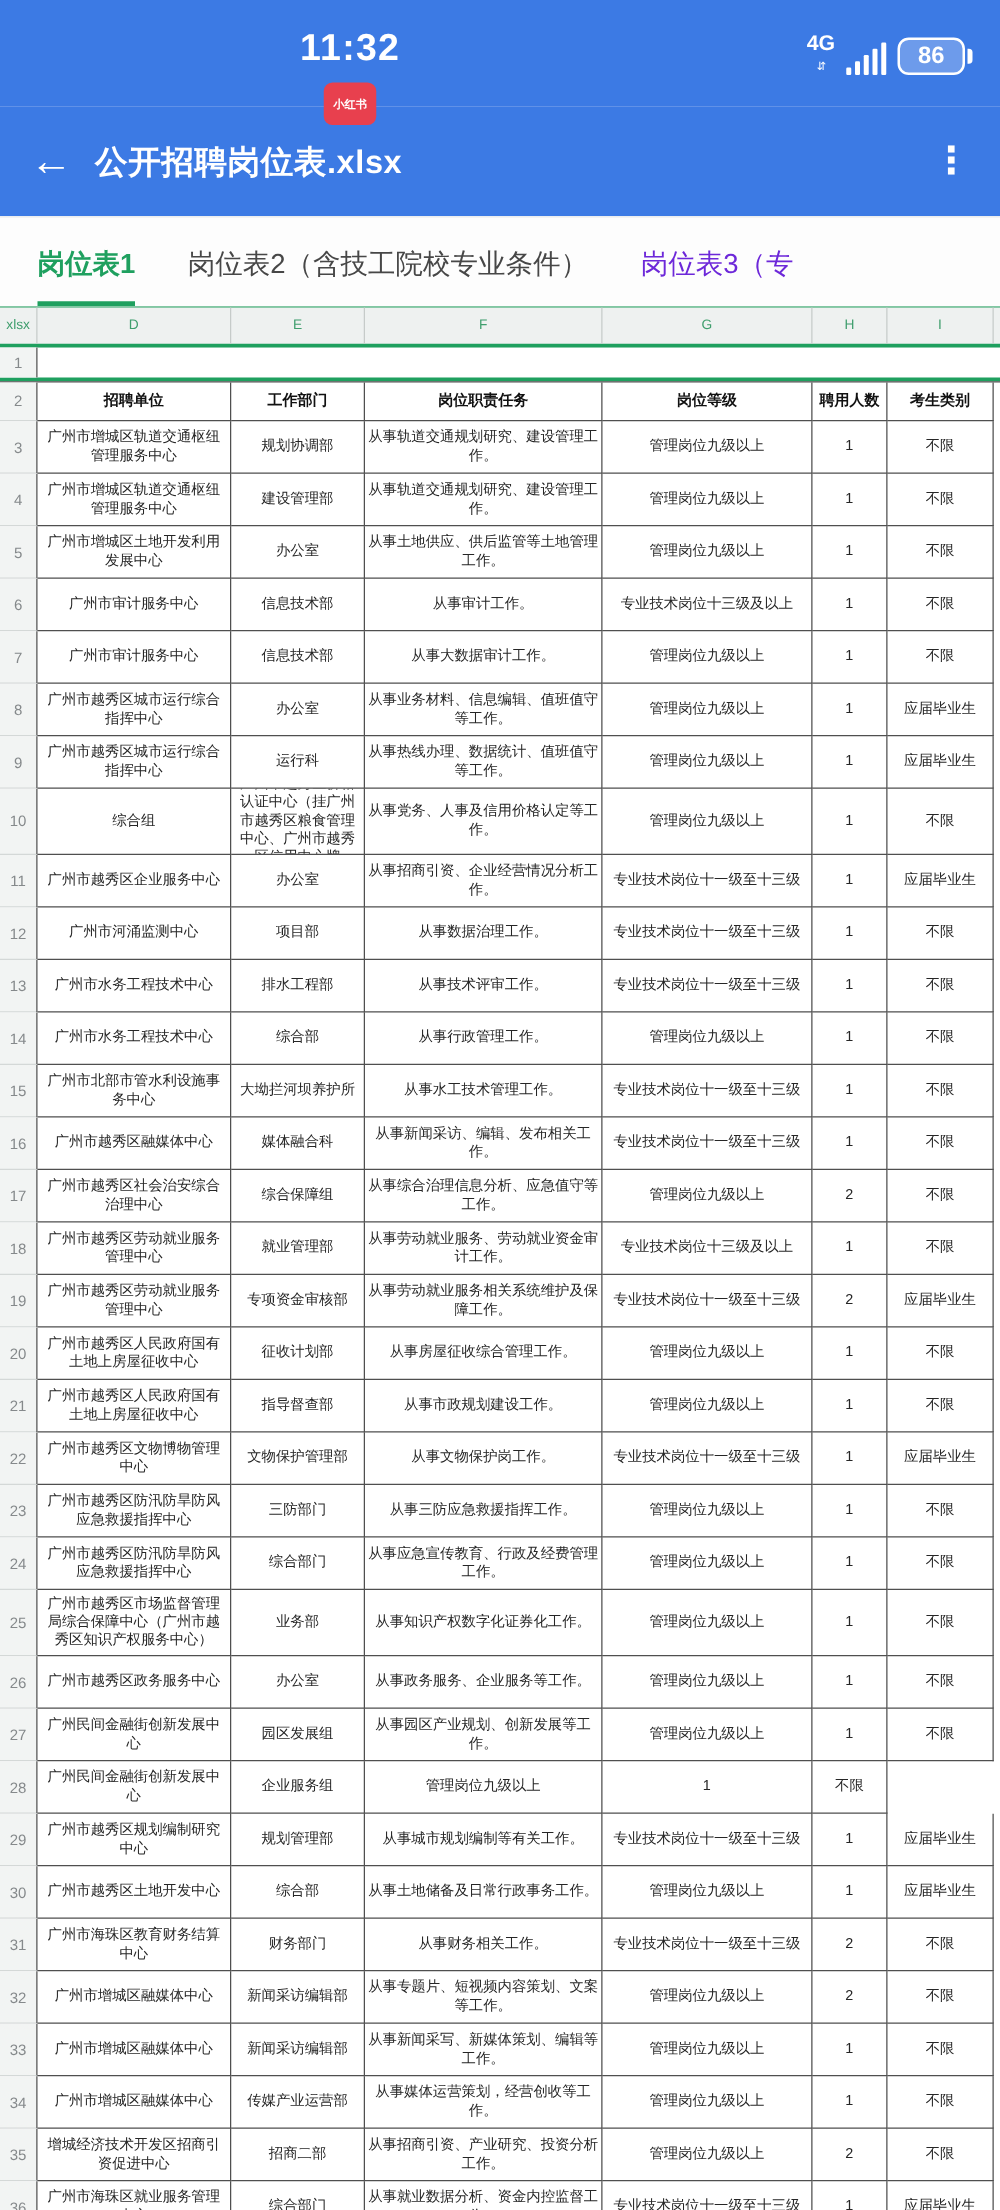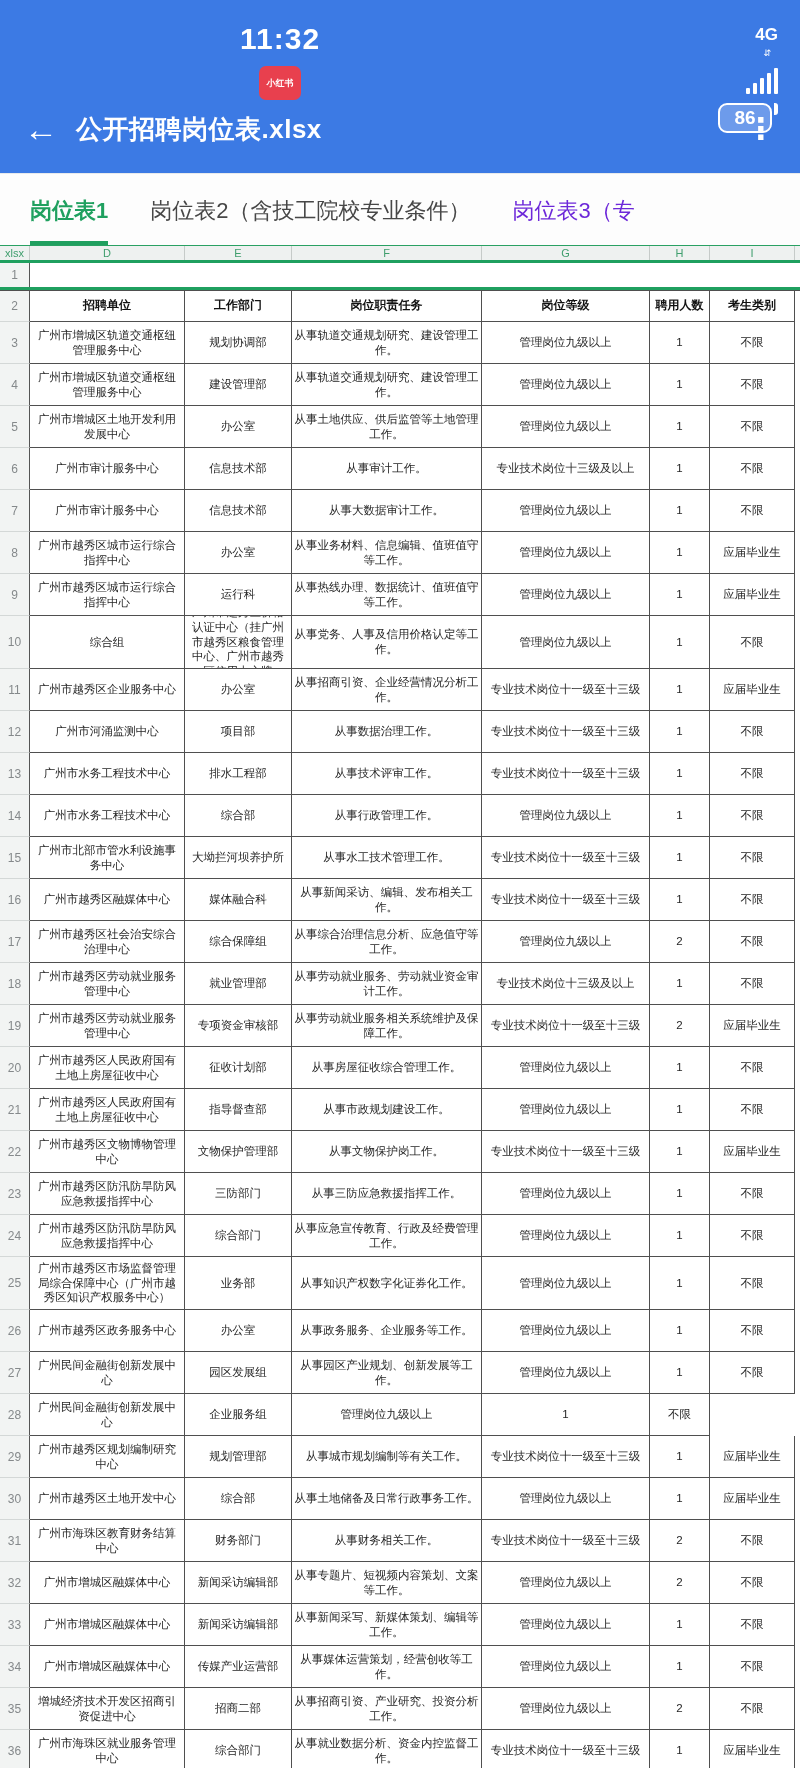--- a/index.html
+++ b/index.html
@@ -6,27 +6,27 @@
   html,body { width:800px; height:1768px; overflow:hidden; background:#fff;
     font-family:"Liberation Sans","DejaVu Sans",sans-serif; }
   .phone { width:800px; height:1768px; display:flex; flex-direction:column; overflow:hidden; }
 
   
   .statusbar { height:85px; background:#3c7ae4; color:#fff; position:relative; flex:0 0 auto; }
   .sb-center { position:absolute; left:240px; top:22px; display:flex; align-items:center; gap:10px;flex-direction:column; }
   .sb-time { font-size:30px; font-weight:bold; letter-spacing:1px; }
   .app-badge { width:42px; height:34px; background:#e8404e; border-radius:7px; color:#fff;
     font-size:9px; display:flex; align-items:center; justify-content:center; font-weight:bold; }
-  .sb-right { position:absolute; right:22px; top:26px; display:flex; align-items:flex-end; gap:9px;flex-direction:column; }
+  .sb-right { position:absolute; right:22px; top:26px; display:flex; align-items:flex-end; gap:9px; }
   .net { color:#fff; text-align:center; line-height:1; }
   .net-4g { font-size:17px; font-weight:bold; }
   .net-arrows { font-size:9px; letter-spacing:-1px; }
   .sigbars { display:flex; align-items:flex-end; gap:3px; height:26px; }
   .sigbars span { width:4px; background:#fff; border-radius:1px; display:block; }
-  .battery { display:flex; align-items:flex-start; }
+  .battery { display:flex; align-items:center; }
   .batt-body { min-width:54px; height:30px; border:2.5px solid #fff; border-radius:9px;
     background:rgba(255,255,255,.25); display:flex; align-items:center; justify-content:center;
     font-size:19px; font-weight:bold; color:#fff; padding:0 6px; }
   .batt-nub { width:4px; height:12px; background:#fff; border-radius:0 3px 3px 0; margin-left:2px; }
 
   
   .titlebar { height:88px; background:#3c7ae4; color:#fff; display:flex; align-items:center;
     padding:0 24px; flex:0 0 auto; }
   .back-btn { font-size:34px; line-height:1; cursor:pointer; width:52px; }
   .doc-title { font-size:26px; font-weight:bold; letter-spacing:.5px; }
@@ -39,21 +39,21 @@
   .tab { display:flex; align-items:center; font-size:22px; color:#474747; margin-right:42px;
     border-bottom:4px solid transparent; padding-top:6px; cursor:pointer; flex:0 0 auto; }
   .tab--active { color:#1fa05f; font-weight:bold; border-bottom-color:#1fa05f; }
   .tab--dim { color:#6d28d9; }
 
   
   .grid-row { display:grid; grid-template-columns:30px 155px 107px 190px 168px 60px 85px 5px; }
   .sheet { flex:1 1 auto; overflow:hidden; background:#fff; }
 
   
-  .colhead { height:18px; background:#eef1f0; border-top:1px solid #29a163;
+  .colhead { height:33px; background:#eef1f0; border-top:1px solid #29a163;
     border-bottom:3px solid #1fa05f; }
   .colhead .cell { font-size:11px; color:#3f9e6d; display:flex; align-items:center;
     justify-content:center; border-right:1px solid #c6cbc9; }
   .corner { color:#93c0ec; font-size:9px; }
 
   
   .row1 { height:27px; border-bottom:3px solid #1fa05f; }
   .row1 .numcell { border-bottom:none; }
   .row1 .cell { border-right:none; }
 

